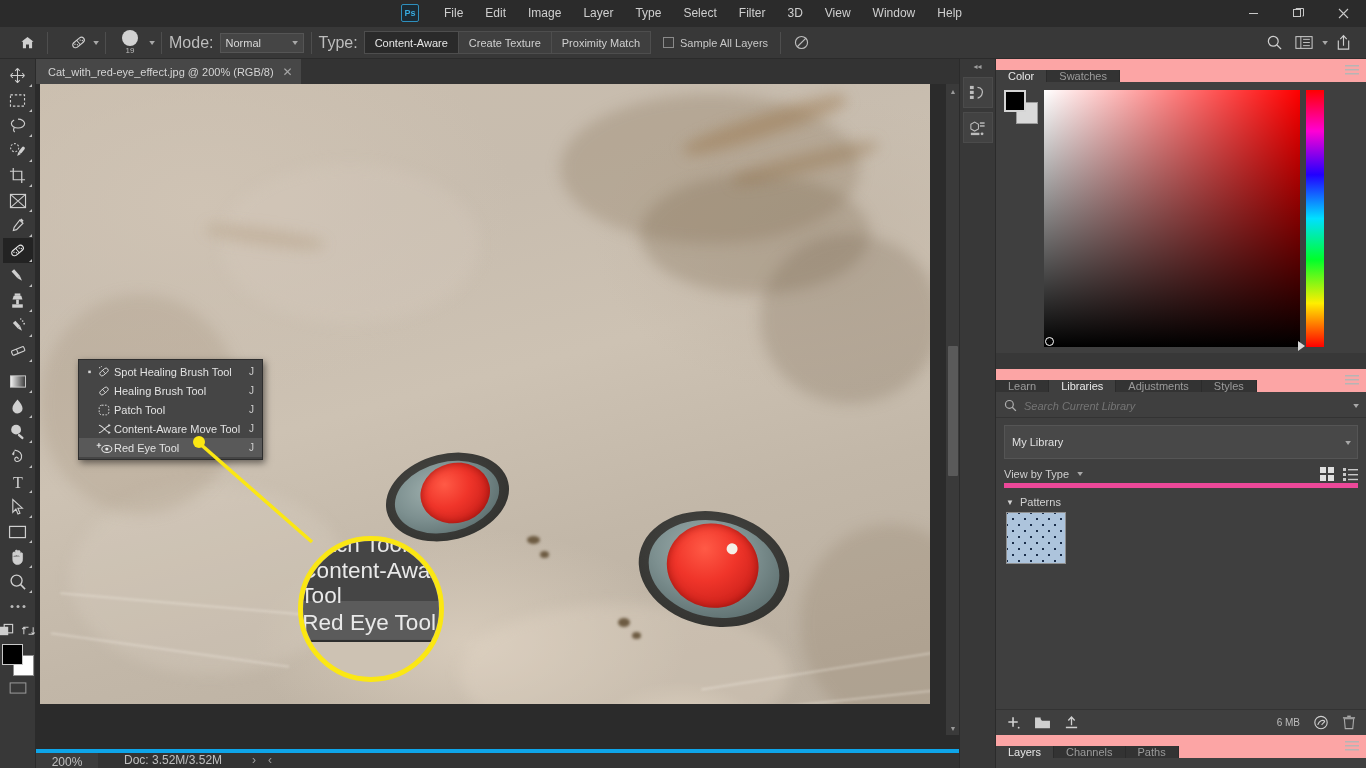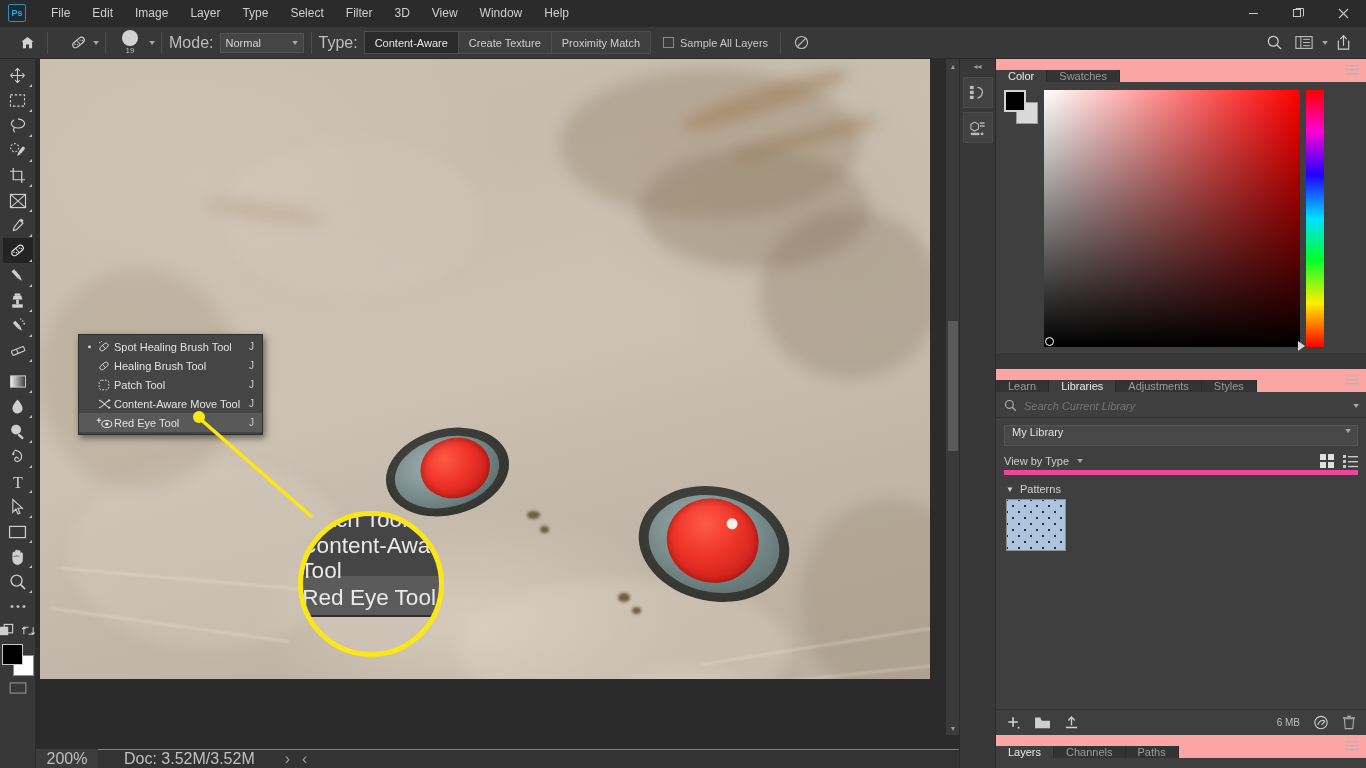--- a/index.html
+++ b/index.html
@@ -2,21 +2,21 @@
 <html><head>
 <meta charset="utf-8">
 <style>
   * { box-sizing: border-box; margin:0; padding:0; }
   body {
     width:1366px; height:768px; overflow:hidden;
     background:#323232; font-family:"Liberation Sans", sans-serif;
     color:#c8c8c8; font-size:11px; position:relative;
   }
   
-  #titlebar{height:26px;background:#2b2b2b;display:flex;align-items:center;position:relative;}
+  #titlebar{height:26px;background:#2b2b2b;display:flex;align-items:center;position:relative;justify-content:center;}
   .ps-logo{width:18px;height:18px;margin-left:8px;border:1px solid #2e8fbd;background:#1b2a33;
     color:#37a9dd;font-size:9px;font-weight:bold;display:flex;align-items:center;justify-content:center;border-radius:2px;}
   #menubar{display:flex;align-items:center;margin-left:14px;}
   .menu-item{padding:4px 11px;font-size:12px;color:#cfcfcf;cursor:default;}
   .win-ctl{position:absolute;top:0;height:26px;display:flex;align-items:center;}
   .win-btn{width:45px;height:26px;display:flex;align-items:center;justify-content:center;color:#cfcfcf;font-size:11px;}
 
   
   #optionsbar{height:33px;background:#383838;display:flex;align-items:center;border-top:1px solid #2b2b2b;border-bottom:1px solid #2b2b2b;position:relative;}
   .ob-sep{width:1px;height:22px;background:#4e4e4e;margin:0 7px;}
@@ -100,21 +100,21 @@
   #callout .zoomlayer{position:absolute;left:-52px;top:-20px;transform:scale(2.05);transform-origin:0 0;}
   .zl-menu{width:150px;background:#454545;border:1px solid #2e2e2e;}
   .zl-row{height:19px;display:flex;align-items:center;font-size:11px;color:#e9e9e9;padding:0 5px;}
   .zl-row.sel{background:#5b5b5b;}
   #leaderline{position:absolute;left:150px;top:350px;width:130px;height:115px;z-index:44;pointer-events:none;}
 
   
   .vscroll{position:absolute;right:0;top:0;width:14px;bottom:14px;background:#3a3a3a;border-left:1px solid #2b2b2b;}
   .vthumb{position:absolute;left:2px;width:10px;background:#5a5a5a;border-radius:1px;}
   .sb-arrow{position:absolute;left:0;width:14px;height:14px;display:flex;align-items:center;justify-content:center;font-size:7px;color:#9a9a9a;}
-  #statusbar{height:19px;background:#333;display:flex;align-items:flex-end;border-top:1px solid #0ea5e9;font-size:16px;color:#c0c0c0;position:relative;}
+  #statusbar{height:19px;background:#333;display:flex;align-items:flex-start;border-top:4px solid #0ea5e9;font-size:12px;color:#c0c0c0;position:relative;}
   .sb-zoom{width:62px;text-align:center;background:#3c3c3c;height:19px;line-height:19px;}
   .sb-doc{margin-left:26px;}
   .sb-arrows{margin-left:30px;display:flex;gap:12px;color:#9e9e9e;}
 
   
   #minidock{width:36px;background:#383838;border-left:1px solid #2b2b2b;display:flex;flex-direction:column;align-items:center;}
   .md-collapse{height:14px;width:100%;display:flex;align-items:center;justify-content:center;font-size:8px;color:#9e9e9e;}
   .md-btn{width:30px;height:31px;margin-top:4px;background:#424242;border:1px solid #4b4b4b;display:flex;align-items:center;justify-content:center;}
 
   
@@ -134,21 +134,21 @@
       linear-gradient(to top, #000 0%, rgba(0,0,0,0) 100%),
       linear-gradient(to right, #fff 0%, rgba(255,255,255,0) 100%),
       #ff0000;}
   .cp-pick{position:absolute;left:1px;bottom:1px;width:9px;height:9px;border:1px solid #fff;border-radius:50%;}
   .cp-hue{margin-left:6px;width:18px;height:257px;position:relative;
     background:linear-gradient(to bottom, #ff0000 0%, #ff00d4 16%, #2200ff 33%, #00e0ff 50%, #00ff2b 66%, #ffee00 83%, #ff0000 100%);}
   .cp-huepick{position:absolute;left:-8px;bottom:-4px;width:0;height:0;border-top:5px solid transparent;border-bottom:5px solid transparent;border-left:7px solid #d8d8d8;}
 
   .libsearch{height:24px;margin:2px 0;display:flex;align-items:center;background:#3f3f3f;border-bottom:1px solid #333;padding:0 8px;}
   .libsearch input{flex:1;background:transparent;border:none;outline:none;color:#b9b9b9;font-size:11px;font-style:italic;font-family:"Liberation Sans",sans-serif;}
-  .libdd{margin:5px 8px;height:21px;background:#484848;border:1px solid #555;display:flex;justify-content:space-between;padding:0 7px;font-size:11px;color:#e0e0e0;}
+  .libdd{margin:5px 8px;height:21px;background:#484848;border:1px solid #555;display:flex;align-items:center;justify-content:space-between;padding:16px 7px;font-size:11px;color:#e0e0e0;}
   .viewrow{height:24px;margin:0 8px;display:flex;align-items:center;justify-content:space-between;border-bottom:5px solid #ec4899;}
   .viewlbl{display:flex;align-items:center;gap:6px;font-size:11px;color:#cfcfcf;}
   .viewicons{display:flex;gap:9px;align-items:center;}
   .grp-head{display:flex;align-items:center;gap:6px;padding:8px 10px 4px 10px;font-size:11px;color:#d2d2d2;}
   .patterns{padding:0 10px;display:flex;gap:8px;}
   .pat-sw{width:60px;height:52px;border:1px solid #8f8f8f;
     background-color:#adc4dc;
     background-image:radial-gradient(#1b2e4a 1.3px, transparent 1.4px),radial-gradient(#1b2e4a 1.3px, transparent 1.4px);
     background-size:12px 12px;background-position:0 0,6px 6px;}
   .libfoot{height:26px;display:flex;align-items:center;padding:0 10px;gap:13px;border-top:1px solid #333;background:#3f3f3f;}
@@ -467,20 +467,26 @@
       <div class="sw-fg"></div>
     </div>
     <div style="margin-top:6px;">
       <svg width="18" height="12" viewBox="0 0 19 13">
           <rect x="1" y="1" width="17" height="11" fill="none" stroke="#9a9a9a" stroke-width="1.1"></rect>
         </svg>
     </div>
   </div>
 
   <div id="docarea">
+    <div id="tabstrip">
+      <div class="doctab">
+        <span>Cat_with_red-eye_effect.jpg @ 200% (RGB/8)</span>
+        <span class="tab-x">✕</span>
+      </div>
+    </div>
 
     <div id="canvaswrap">
       <div id="canvas">
         <div class="catbase"></div>
 
         <div class="fur" style="left:520px;top:10px;width:300px;height:150px;background:rgba(140,120,92,.30);"></div>
         <div class="fur" style="left:600px;top:90px;width:230px;height:120px;background:rgba(118,99,74,.26);"></div>
         <div class="fur" style="left:720px;top:150px;width:180px;height:170px;background:rgba(110,92,70,.22);"></div>
         <div class="fur" style="left:30px;top:400px;width:280px;height:190px;background:rgba(220,210,196,.30);"></div>
         <div class="fur" style="left:420px;top:520px;width:330px;height:140px;background:rgba(226,214,198,.32);"></div>

